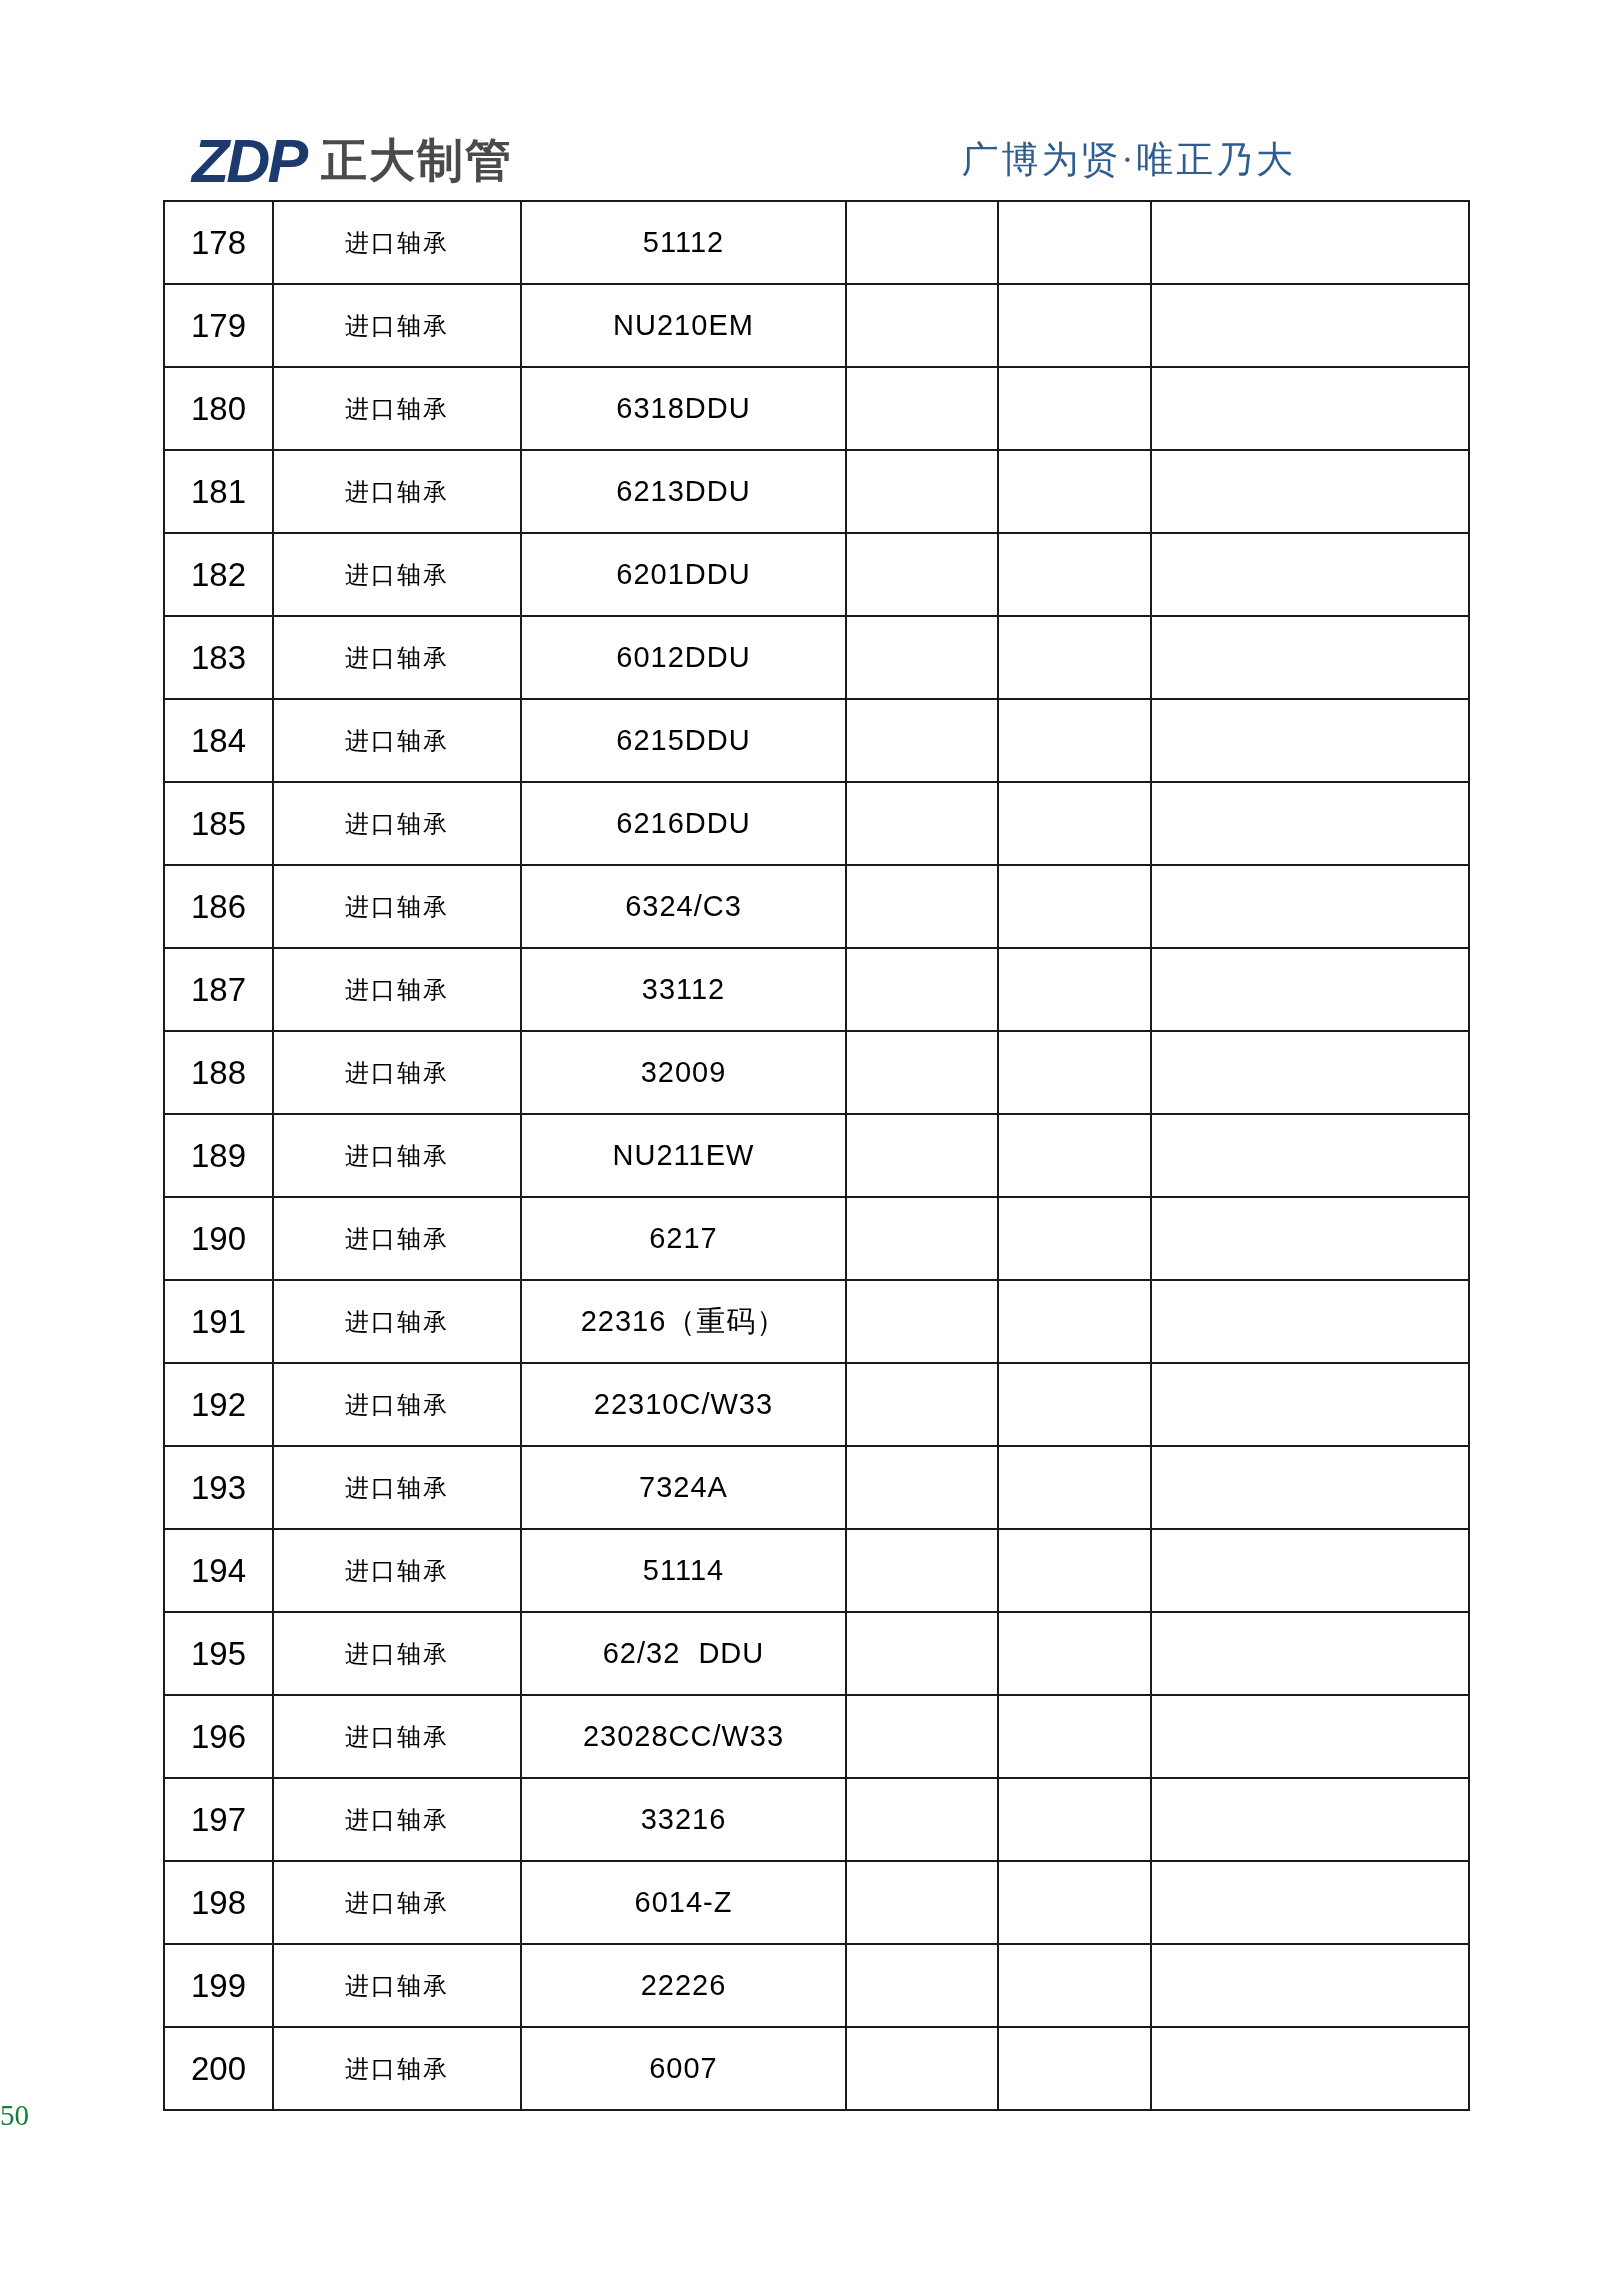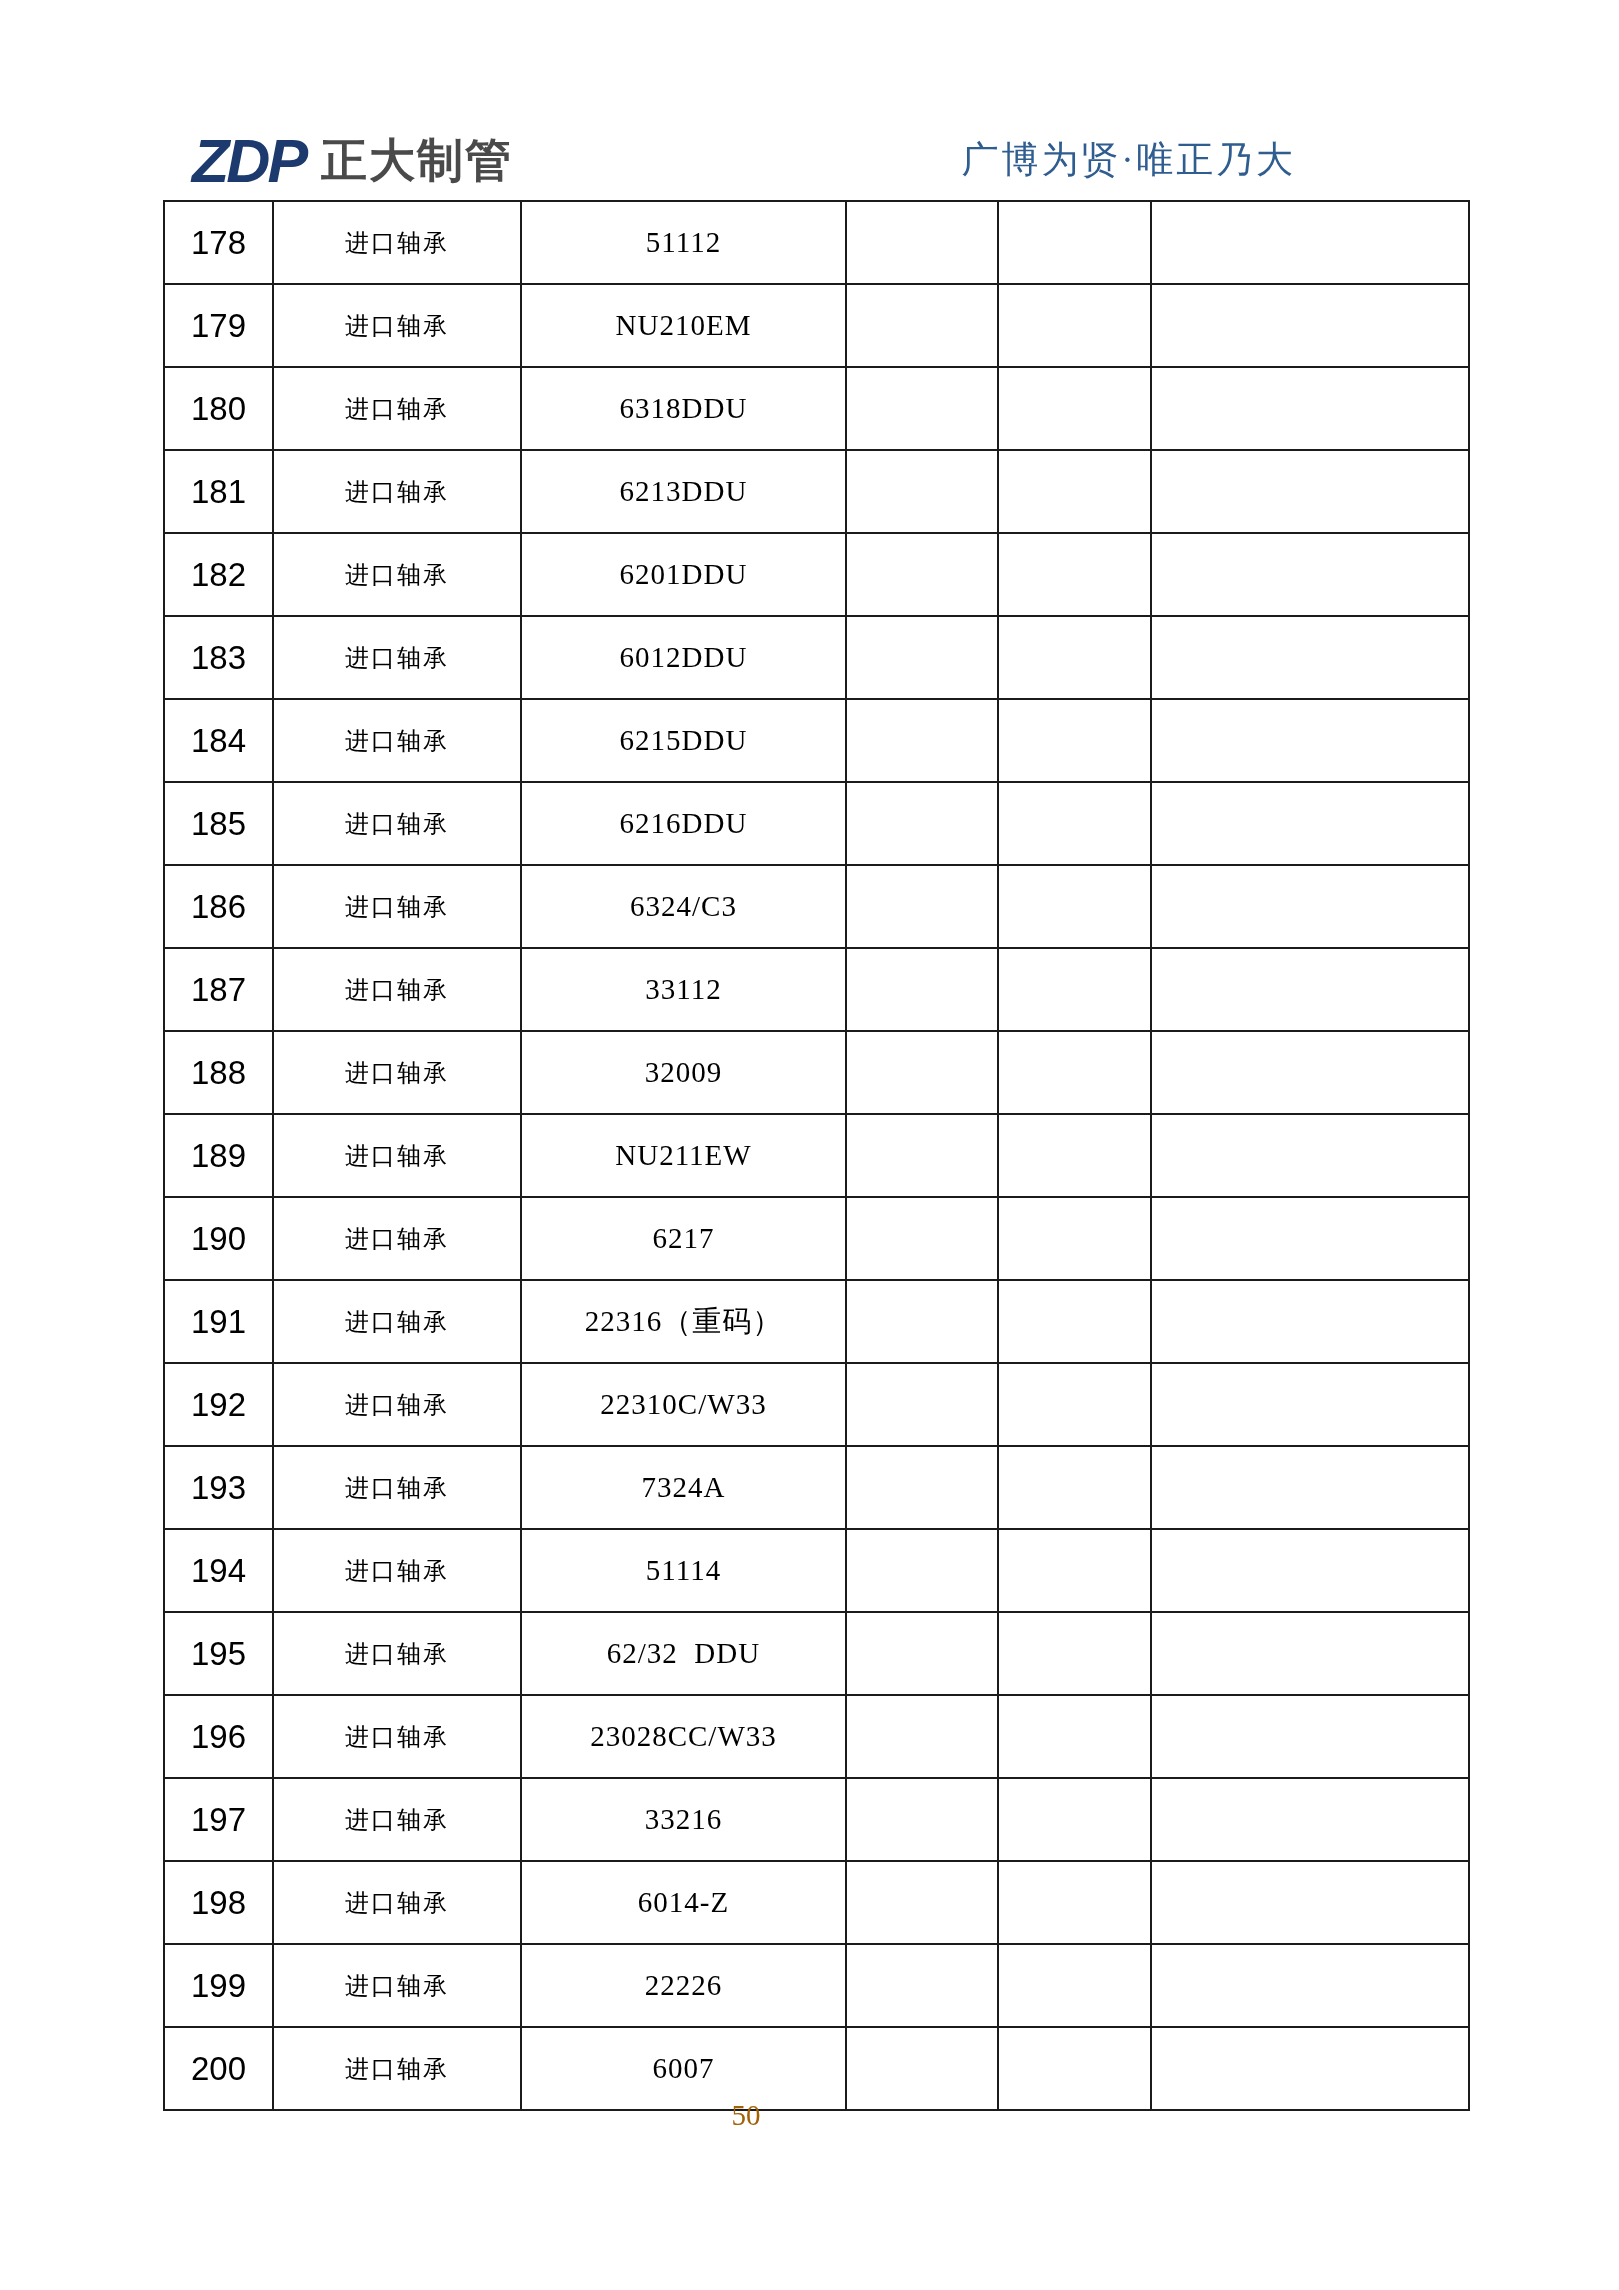--- a/index.html
+++ b/index.html
@@ -58,33 +58,32 @@
   td.c-no {
     font-family:Liberation Sans, sans-serif;
     font-size:33px;
   }
   td.c-cat {
     font-family:"Liberation Serif", serif;
     font-size:24px;
     letter-spacing:2px;
   }
   td.c-model {
-    font-family:Liberation Serif, serif;
+    font-family:Liberation Sans, sans-serif;
     font-size:29px;
     letter-spacing:1px;
     white-space:pre;
   }
 
   
   .footer-pagenum {
     position:absolute; left:0; right:0; top:2099px;
-    text-align:center;
     font-family:"Liberation Serif", serif;
     font-size:29px;
-    color:#a16207;
+    color:#15803d;
   }
 </style>
 </head>
 <body>
 
 <div class="page">
 
   <div class="header-logo">
     <span class="logo-zdp">ZDP</span>
     <span class="logo-company">正大制管</span>

